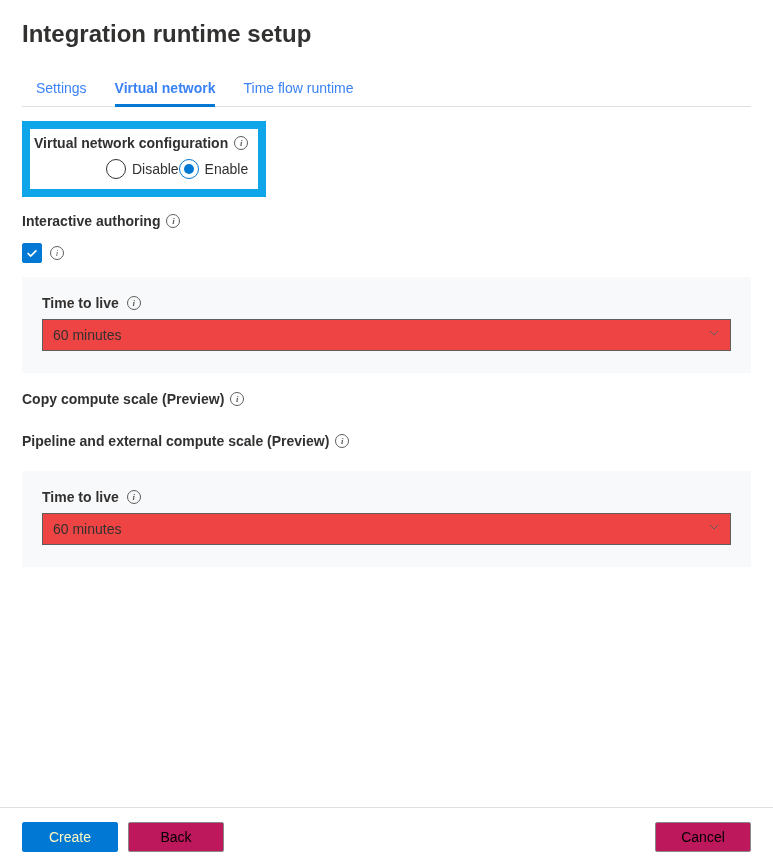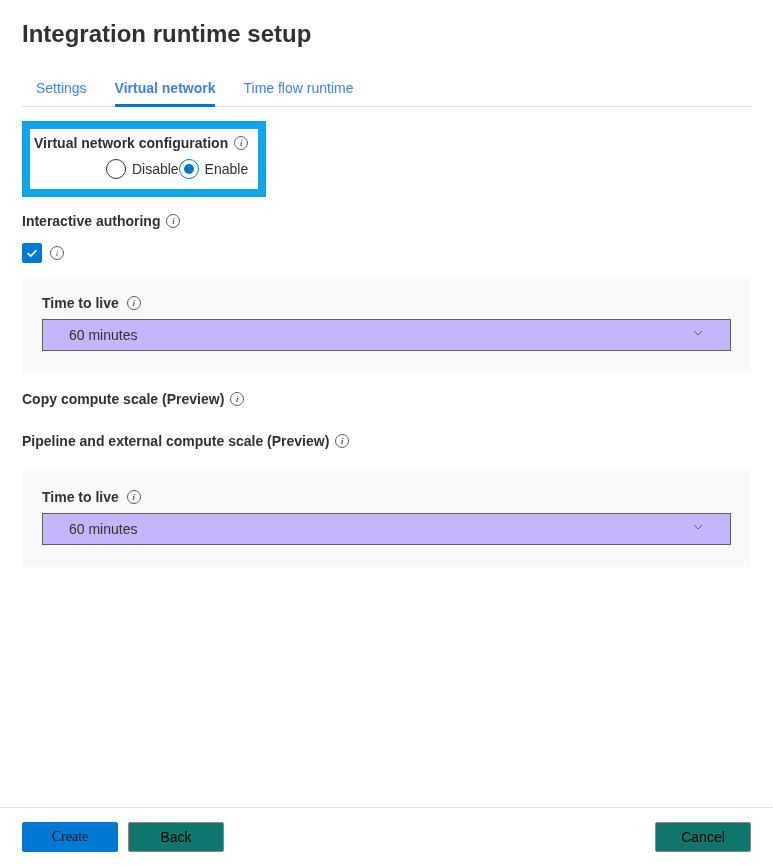--- a/index.html
+++ b/index.html
@@ -90,22 +90,22 @@
     .field-label {
       font-weight: 600;
       font-size: 14px;
       display: inline-flex; align-items: center; gap: 8px;
       margin-bottom: 8px;
       justify-content: center;
     }
     .select {
       width: 100%;
       border: 1px solid #605e5c;
-      background: #c4b5fd;
-      padding: 7px 26px;
+      background: #ef4444;
+      padding: 7px 10px;
       font-size: 14px;
       display: flex;
       justify-content: space-between;
       align-items: flex-start;
       cursor: pointer;
     }
     .chevron {
       width: 12px; height: 12px;
       display: inline-block;
     }
@@ -117,30 +117,29 @@
       display: flex;
       justify-content: space-between;
       align-items: center;
     }
     .footer-left { display: flex; gap: 10px; }
     .btn {
       min-width: 96px;
       padding: 6px 16px;
       font-size: 14px;
       border: 1px solid #8a8886;
-      background: #0f766e;
+      background: #be185d;
       cursor: pointer;
       text-align: center;
       border-radius: 2px;
     }
     .btn.primary {
       background: #0078d4;
       border-color: #0078d4;
-      color: #0f172a;
-      font-family: Liberation Serif, serif;
+      color: #fef9c3;
     }
   </style>
 </head>
 <body>
 
 <div class="container">
   <h1 class="page-title">Integration runtime setup</h1>
 
   <div class="tabs">
     <div class="tab">Settings</div>

